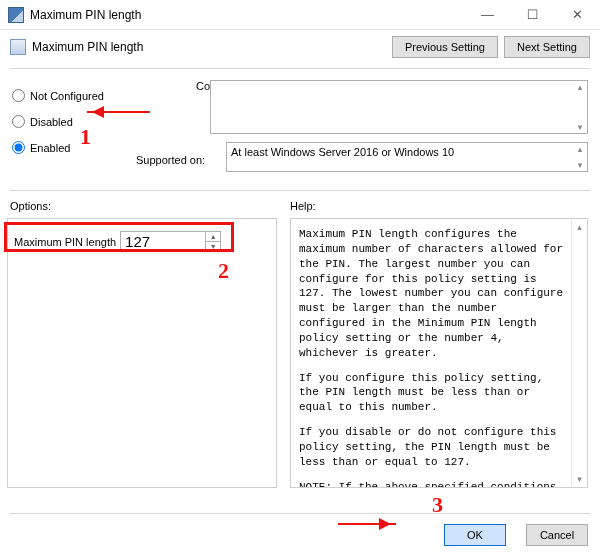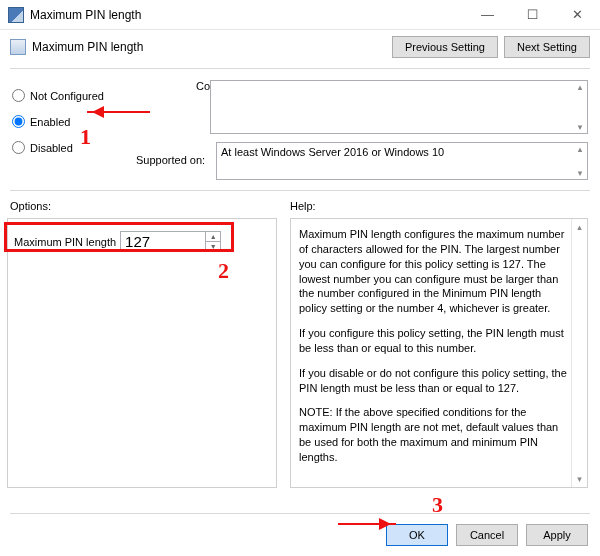--- a/index.html
+++ b/index.html
@@ -78,21 +78,21 @@
   .comment-box {
     position: absolute; left: 210px; top: 80px; right: 12px; height: 54px;
     border: 1px solid #abadb3;
     background: #fff;
     display: flex;
   }
   .comment-text { flex: 1; padding: 2px; font-size: 11px; overflow: hidden; }
   .scroll-hint { width: 14px; display: flex; flex-direction: column; justify-content: space-between; align-items:center; color:#888; font-size:9px; padding:1px 0;}
   .supported-label { position: absolute; left: 136px; top: 154px; }
   .supported-box {
-    position: absolute; left: 216px; top: 142px; right: 12px; height: 38px;
+    position: absolute; left: 226px; top: 142px; right: 12px; height: 30px;
     border: 1px solid #abadb3;
     background: #fff;
     display: flex;
   }
   .supported-text { flex:1; padding: 3px 4px; }
   .midline { position:absolute; left:10px; right:10px; top:190px; height:1px; background:#d9d9d9;}
   .options-label { position:absolute; left:10px; top:200px;text-align:center; }
   .help-label { position:absolute; left:290px; top:200px; }
   .options-panel {
     position:absolute; left:7px; top:218px; width:270px; height:270px;
@@ -115,31 +115,31 @@
   .spinbtns div:first-child{border-bottom:1px solid #abadb3;}
   .help-panel {
     position:absolute; left:290px; top:218px; right:12px; height:270px;
     border:1px solid #cfcfcf;
     background:#fff;
     padding:8px 18px 8px 8px;
     overflow:hidden;
     font-size:11px;
     line-height:1.35;
   }
-  .help-panel p { margin:0 0 10px 0;}
+  .help-panel p { margin:0 0 10px 0;font-family:Liberation Mono, monospace;}
   .help-scroll {
     position:absolute; right:0; top:0; bottom:0; width:16px;
     border-left:1px solid #e6e6e6;
     display:flex;flex-direction:column;align-items:center;
   }
   .help-scroll .arr{height:16px;display:flex;align-items:center;justify-content:center;width:100%;font-size:9px;color:#888;}
   .help-scroll .track{flex:1;}
   .bottom-btns {
     position:absolute; right:12px; bottom:10px;
-    display:flex; gap:2px;
+    display:flex; gap:14px;
   }
   .bottom-btns .wbtn { min-width: 62px; }
   .bottom-divider{position:absolute; left:10px; right:10px; bottom:42px; height:1px; background:#d9d9d9;}
   
   .arrow {
     position:absolute; height:2px; background:#e11;
   }
   .arrow::after{
     content:""; position:absolute; right:-1px; top:-5px;
     border:6px solid transparent; border-left:12px solid #e11;
@@ -172,26 +172,26 @@
   <button class="wbtn">Next Setting</button>
 </div>
 <div class="divider"></div>
 
 <div class="radio-area">
   <label class="radio-row">
     <input type="radio" name="st" style="">
     <span>Not Configured</span>
   </label>
   <label class="radio-row">
+    <input type="radio" name="st" style="">
+    <span>Disabled</span>
+  </label>
+  <label class="radio-row">
     <input type="radio" name="st" checked="" style="">
     <span>Enabled</span>
-  </label>
-  <label class="radio-row">
-    <input type="radio" name="st" style="">
-    <span>Disabled</span>
   </label>
 </div>
 
 <div class="comment-label">Comment:</div>
 <div class="comment-box">
   <div class="comment-text"></div>
   <div class="scroll-hint">
       <span>▴</span>
       <span>▾</span>
     </div>
@@ -234,21 +234,20 @@
     <div class="track"></div>
     <div class="arr">▾</div>
   </div>
 </div>
 
 <div class="bottom-divider"></div>
 
 <div class="bottom-btns">
   <button class="wbtn ok-highlight">OK</button>
   <button class="wbtn">Cancel</button>
-  <button class="wbtn">Apply</button>
 </div>
 
 <div class="arrow left" style="left:87px; top:111px; width:63px;"></div>
 <div class="rednum" style="left:80px; top:124px;">1</div>
 
 <div class="redbox" style="left:4px; top:222px; width:230px; height:30px;"></div>
 <div class="rednum" style="left:218px; top:258px;">2</div>
 
 <div class="arrow" style="left:338px; top:523px; width:58px;"></div>
 <div class="rednum" style="left:432px; top:492px;">3</div>

